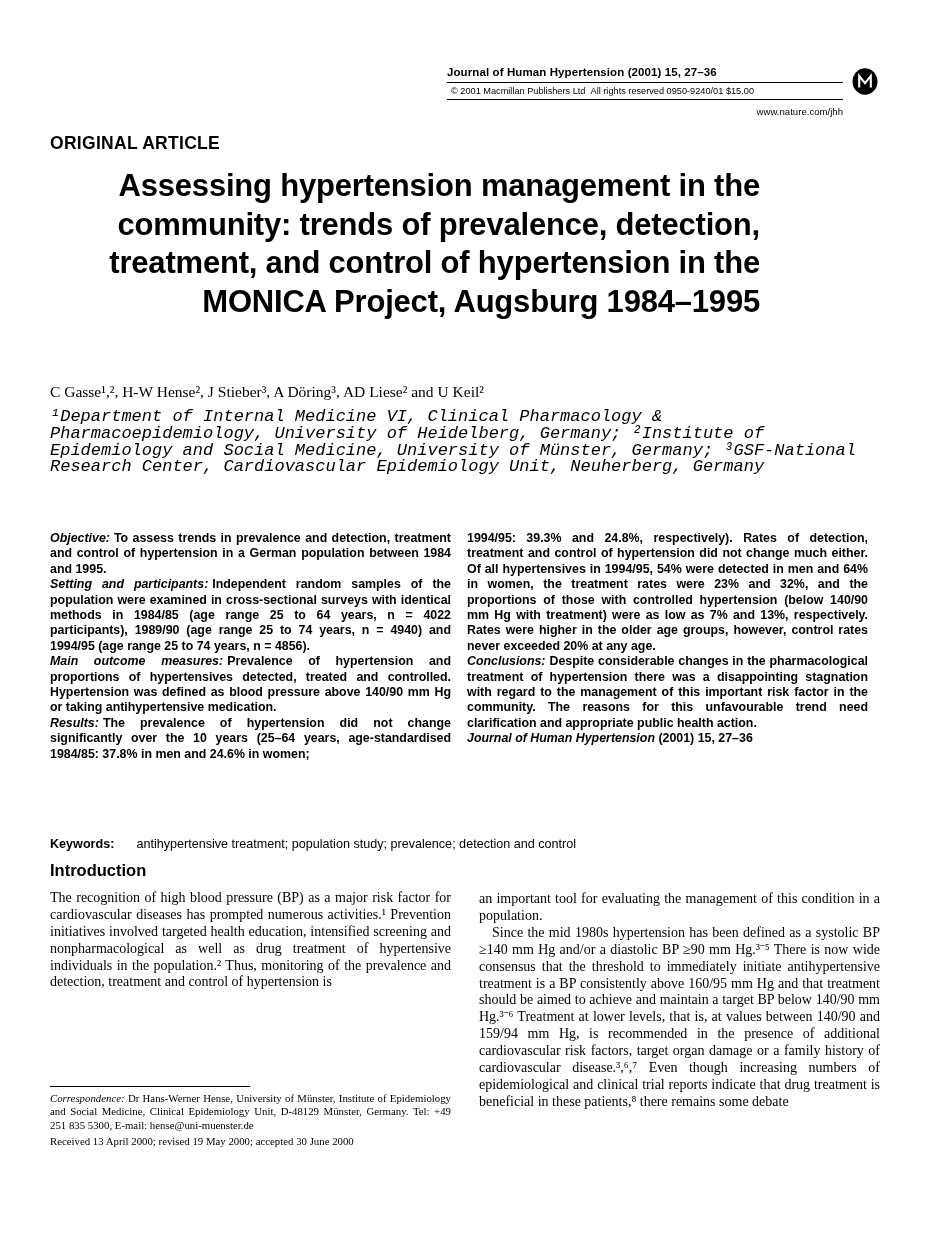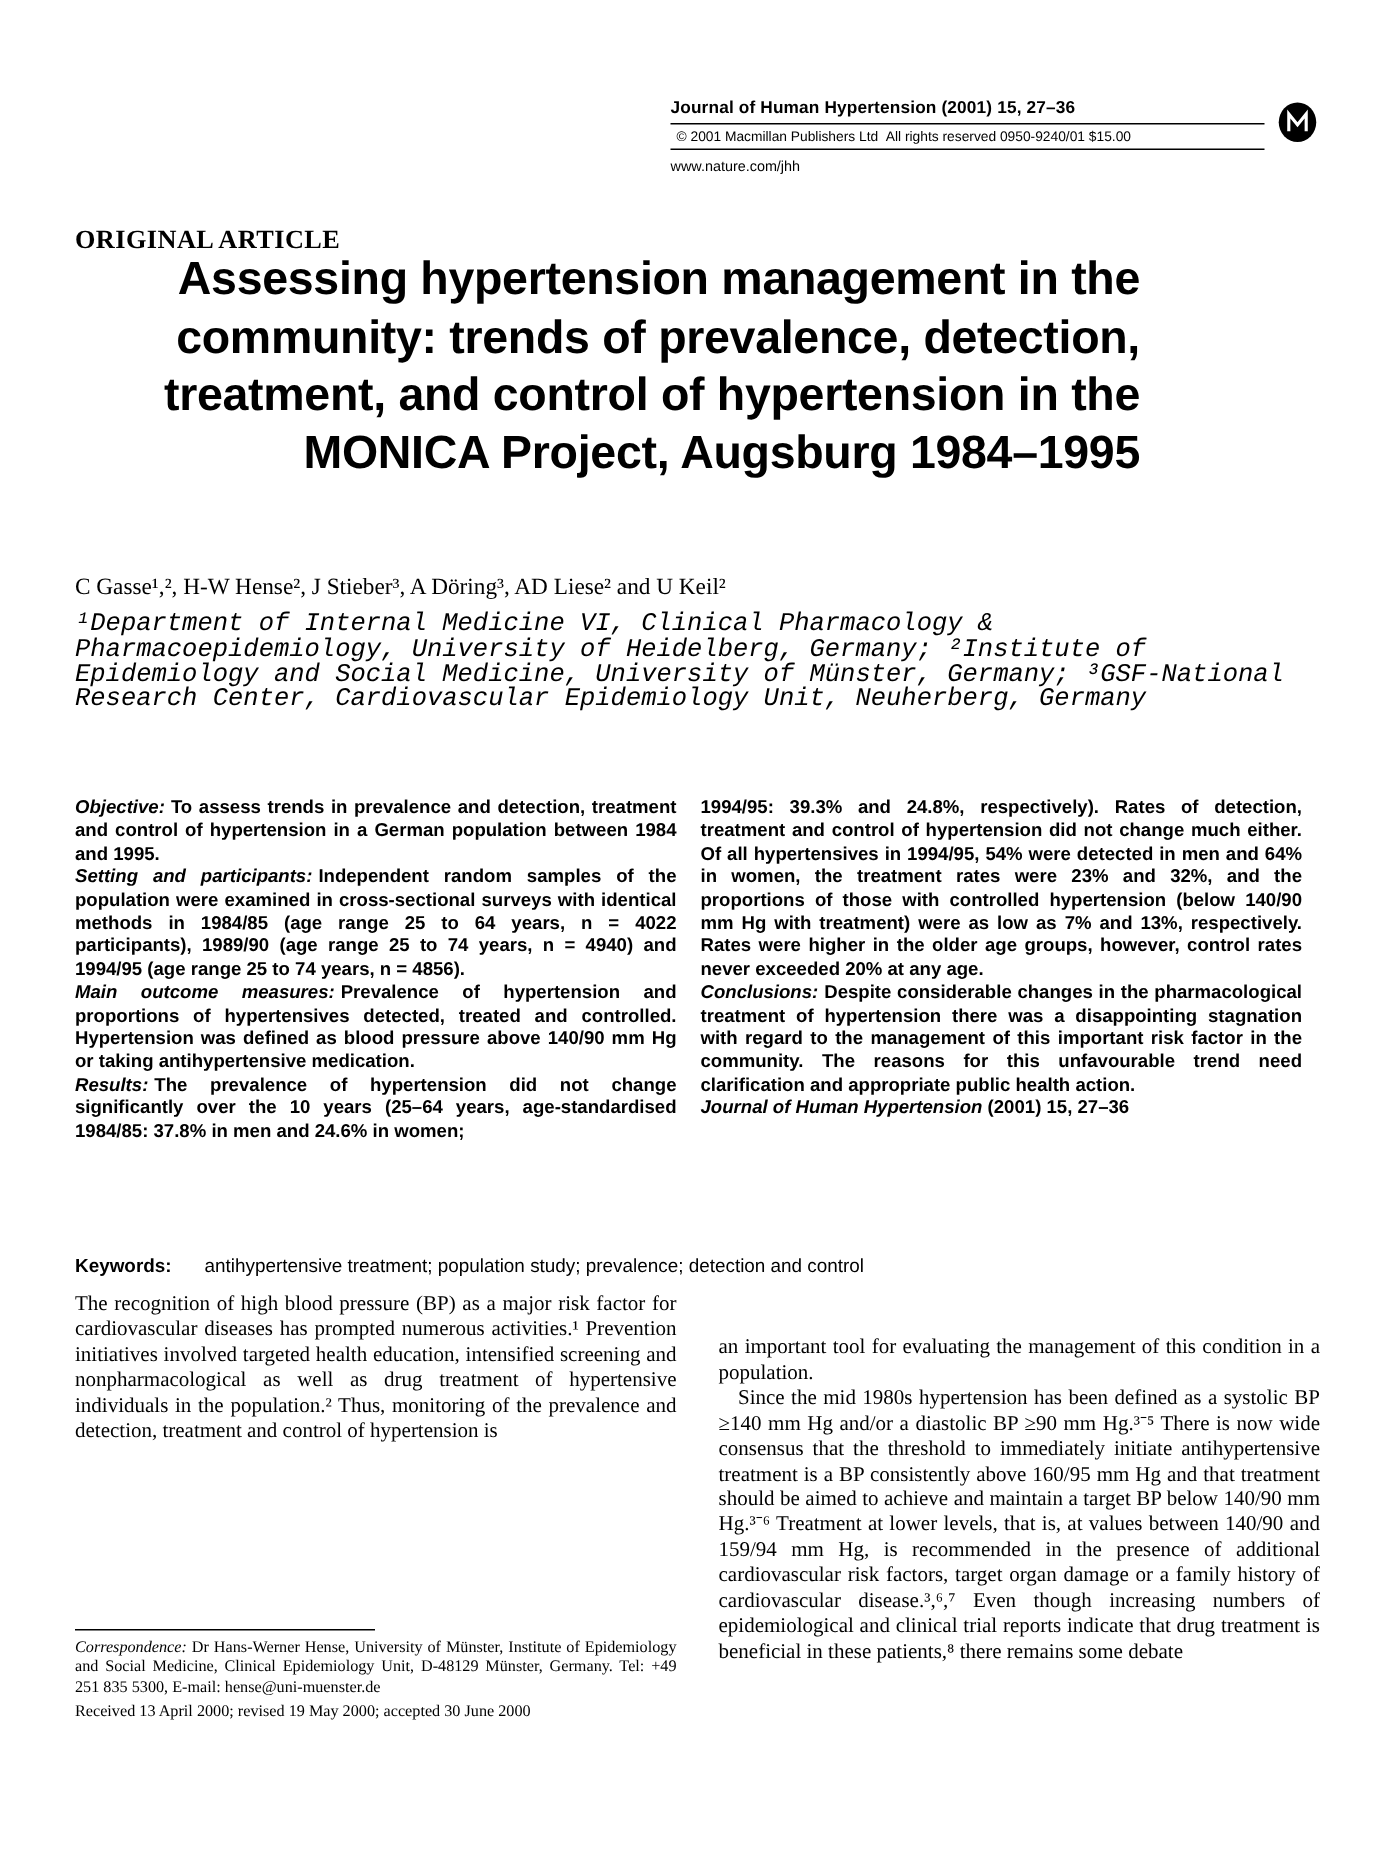--- a/index.html
+++ b/index.html
@@ -15,27 +15,27 @@
   
   .masthead {
     position: absolute; left: 447px; top: 66px; width: 433px;
     display: flex; align-items: flex-start;
     font-family: "Liberation Sans", sans-serif;
   }
   .masthead-text { flex: 1; min-width: 0; }
   .journal-line { font-size: 11.5px; font-weight: bold; padding-bottom: 4px; letter-spacing: 0.1px; }
   .m-rule { border-top: 1.4px solid #000; }
   .copyright { font-size: 9.2px; padding: 2.5px 0 3px 4px; }
-  .website { font-size: 9.6px; padding-top: 6px; }
+  .website { font-size: 9.6px; padding-top: 6px; text-align: right; }
   .logo { width: 30px; height: 30px; margin-left: 7px; margin-top: 1px; flex: 0 0 auto; }
 
   
   .kicker {
-    position: absolute; left: 50px; top: 149px;
-    font-family: Liberation Serif, serif;
+    position: absolute; left: 50px; top: 133px;
+    font-family: Liberation Sans, sans-serif;
     font-weight: bold; font-size: 17.5px; letter-spacing: 0.3px; text-align: right;
   }
   .title {
     position: absolute; left: 48px; top: 167px; width: 712px;
     font-family: "Liberation Sans", sans-serif;
     font-weight: bold; font-size: 31px; line-height: 38.5px;
     letter-spacing: -0.2px; margin: 0; text-align: right;
   }
 
   
@@ -122,20 +122,21 @@
     <p>1994/95: 39.3% and 24.8%, respectively). Rates of detection, treatment and control of hypertension did not change much either. Of all hypertensives in 1994/95, 54% were detected in men and 64% in women, the treatment rates were 23% and 32%, and the proportions of those with controlled hypertension (below 140/90 mm Hg with treatment) were as low as 7% and 13%, respectively. Rates were higher in the older age groups, however, control rates never exceeded 20% at any age.</p>
     <p><span class="ab-label">Conclusions:</span><span>Despite considerable changes in the pharmacological treatment of hypertension there was a disappointing stagnation with regard to the management of this important risk factor in the community. The reasons for this unfavourable trend need clarification and appropriate public health action.</span></p>
     <p class="ab-cite"><span class="jname-it">Journal of Human Hypertension</span><span> (2001) </span><span>15</span><span>, 27–36</span></p>
   </div>
 </section>
 
 <div class="keywords"><span class="kw-label">Keywords:</span><span>antihypertensive treatment; population study; prevalence; detection and control</span></div>
 
 <section class="body-section">
   <div class="bcol">
+    <h2 class="section-title">Introduction</h2>
     <p>The recognition of high blood pressure (BP) as a major risk factor for cardiovascular diseases has prompted numerous activities.¹ Prevention initiatives involved targeted health education, intensified screening and nonpharmacological as well as drug treatment of hypertensive individuals in the population.² Thus, monitoring of the prevalence and detection, treatment and control of hypertension is</p>
   </div>
   <div class="bcol bcol-right">
     <p>an important tool for evaluating the management of this condition in a population.</p>
     <p class="indent">Since the mid 1980s hypertension has been defined as a systolic BP ≥140 mm Hg and/or a diastolic BP ≥90 mm Hg.³⁻⁵ There is now wide consensus that the threshold to immediately initiate antihypertensive treatment is a BP consistently above 160/95 mm Hg and that treatment should be aimed to achieve and maintain a target BP below 140/90 mm Hg.³⁻⁶ Treatment at lower levels, that is, at values between 140/90 and 159/94 mm Hg, is recommended in the presence of additional cardiovascular risk factors, target organ damage or a family history of cardiovascular disease.³,⁶,⁷ Even though increasing numbers of epidemiological and clinical trial reports indicate that drug treatment is beneficial in these patients,⁸ there remains some debate</p>
   </div>
 </section>
 
 <footer class="footnote">
   <div class="fn-rule"></div>

